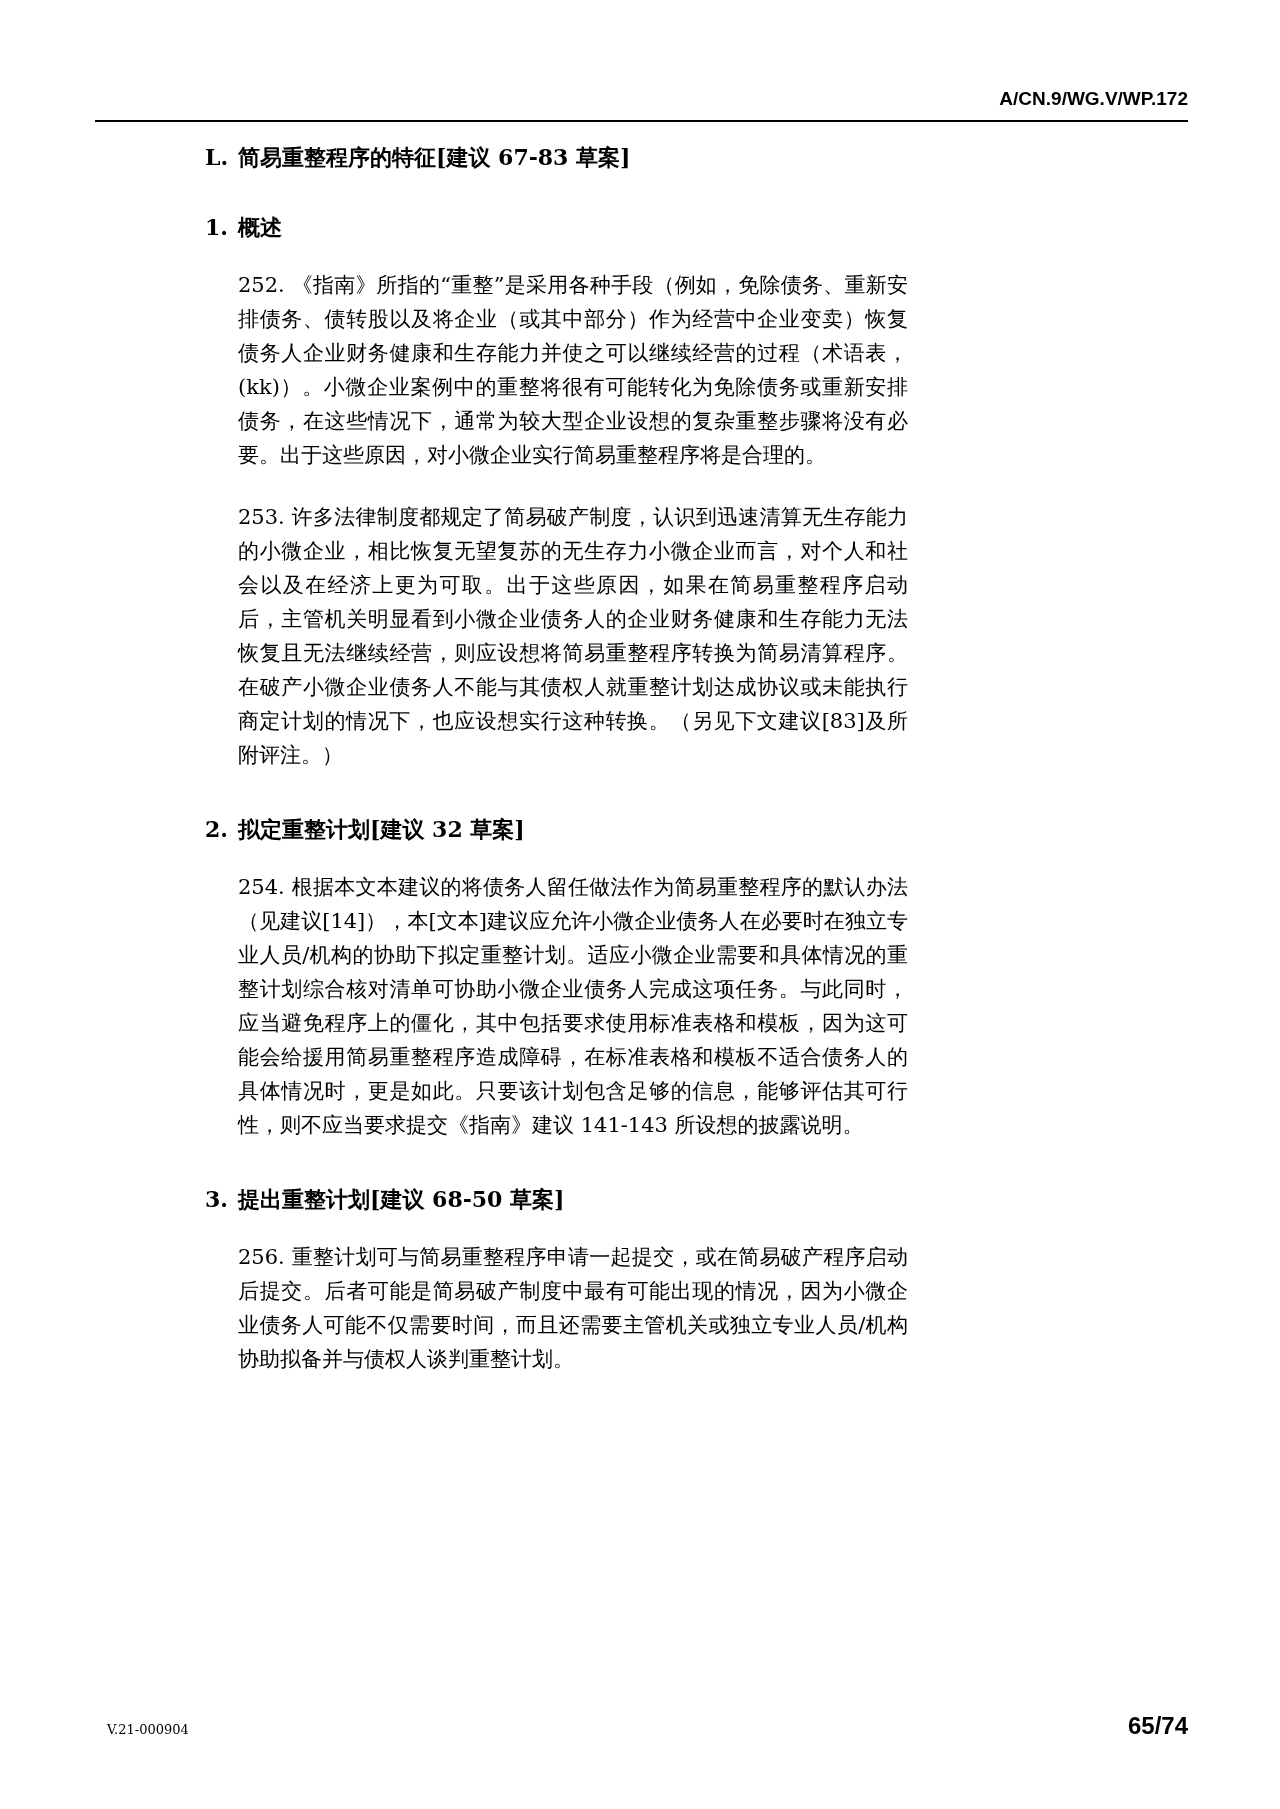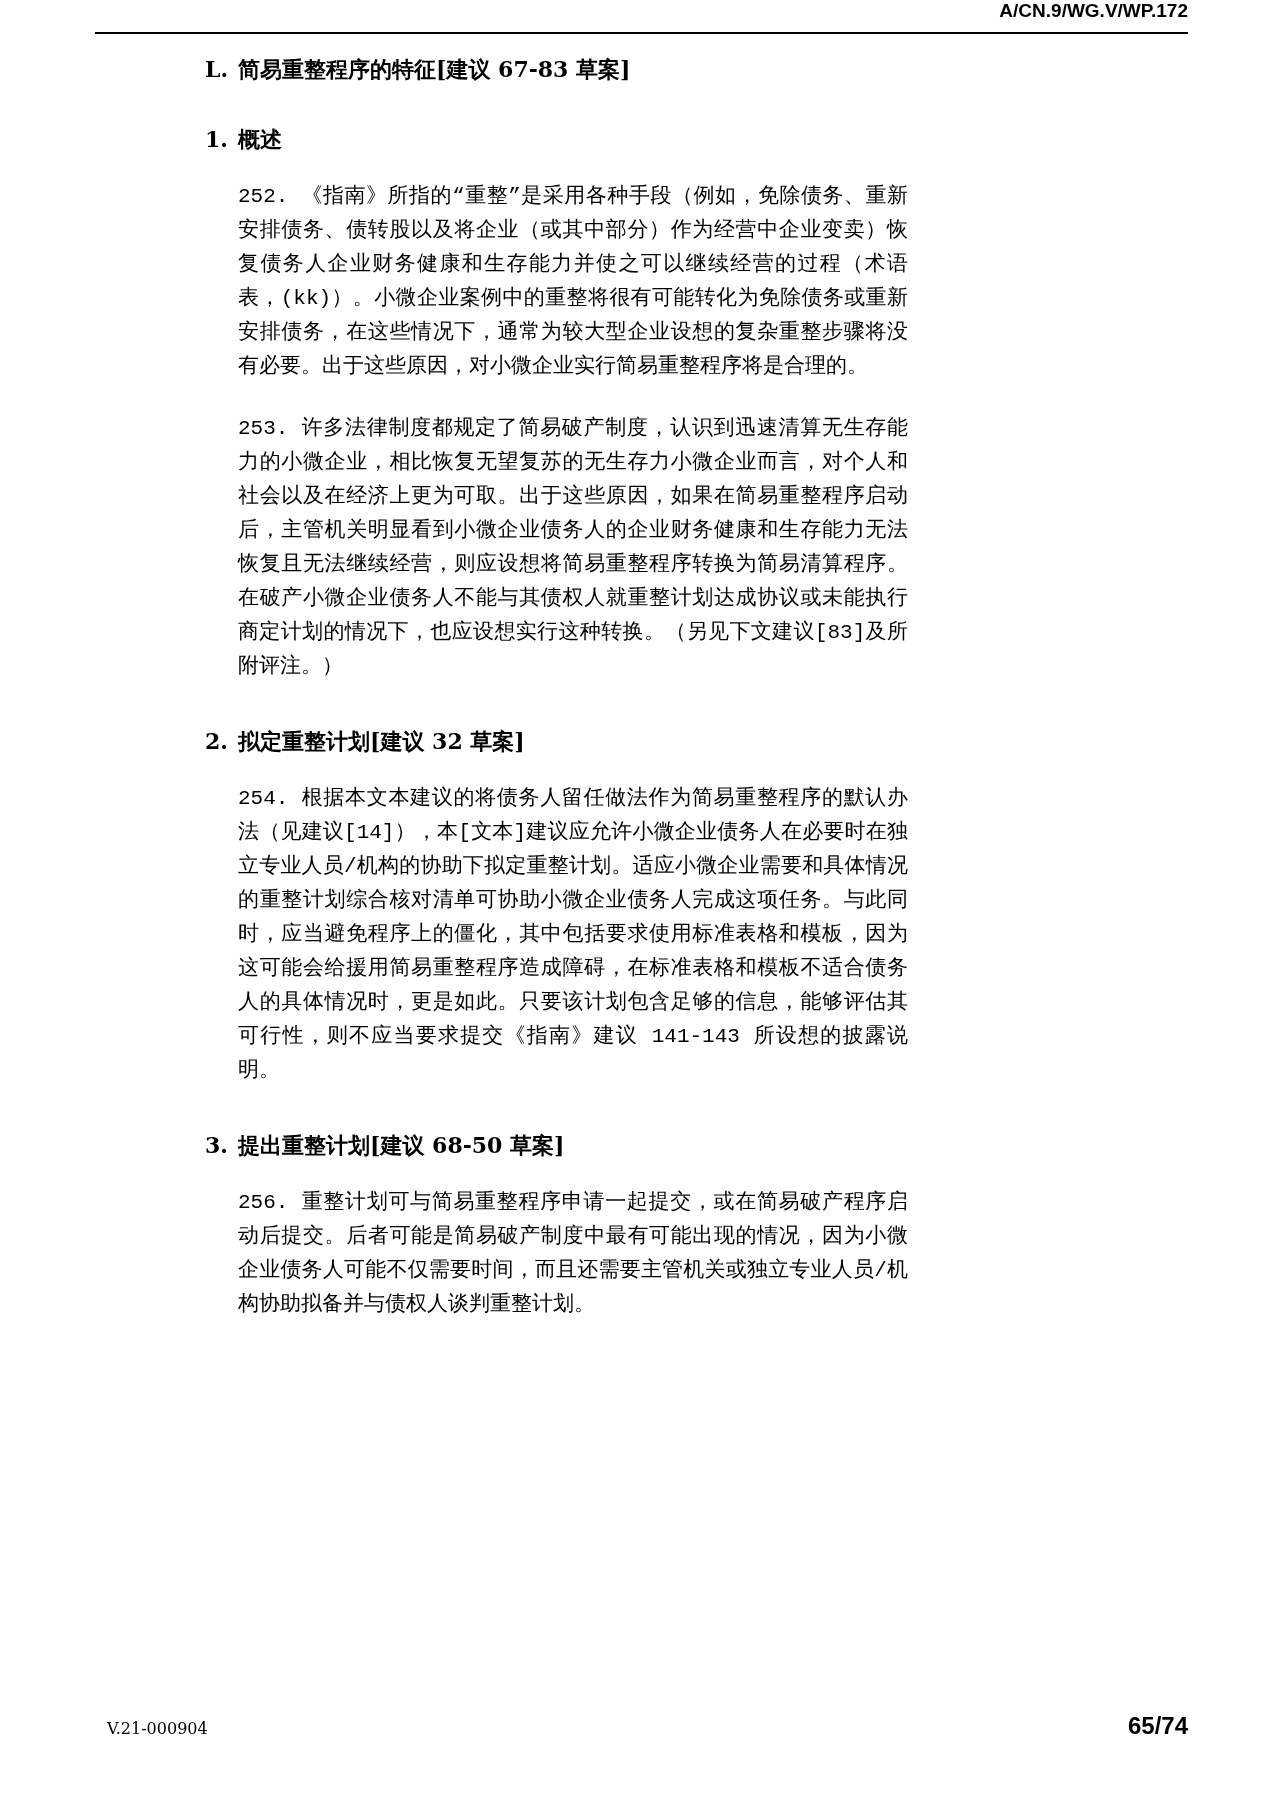--- a/index.html
+++ b/index.html
@@ -6,20 +6,21 @@
   body {
     width: 1280px;
     height: 1809px;
     background: #ffffff;
     color: #000000;
     font-family: "DejaVu Serif", serif;
     position: relative;
     overflow: hidden;
   }
   .page-header {
+    padding-top: 88px;
     margin: 0 92px 0 95px;
     text-align: right;
     font-family: "Liberation Sans", sans-serif;
     font-weight: bold;
     font-size: 19px;
     line-height: 22px;
   }
   .header-rule {
     margin: 10px 92px 0 95px;
     border: none;
@@ -42,37 +43,36 @@
   }
   .heading.main { margin-top: 22px; }
   .heading.sub  { margin-top: 44px; margin-bottom: 28px; }
   .para {
     margin: 28px 0 0 33px;
     width: 670px;
     font-size: 21px;
     line-height: 34px;
     text-align: justify;
     text-justify: inter-ideograph;
-    font-family: Liberation Mono, monospace;
   }
   .para .seg-italic {
     font-style: italic;
   }
   .page-footer {
     position: absolute;
     top: 1712px;
     left: 107px;
     right: 92px;
     display: flex;
     justify-content: space-between;
     align-items: baseline;
   }
   .footer-docnum {
     font-family: "DejaVu Serif", serif;
-    font-size: 16px;
+    font-size: 13px;
   }
   .footer-pagenum {
     font-family: "Liberation Sans", sans-serif;
     font-weight: bold;
     font-size: 24px;
   }
 </style>
 </head>
 <body>
 

